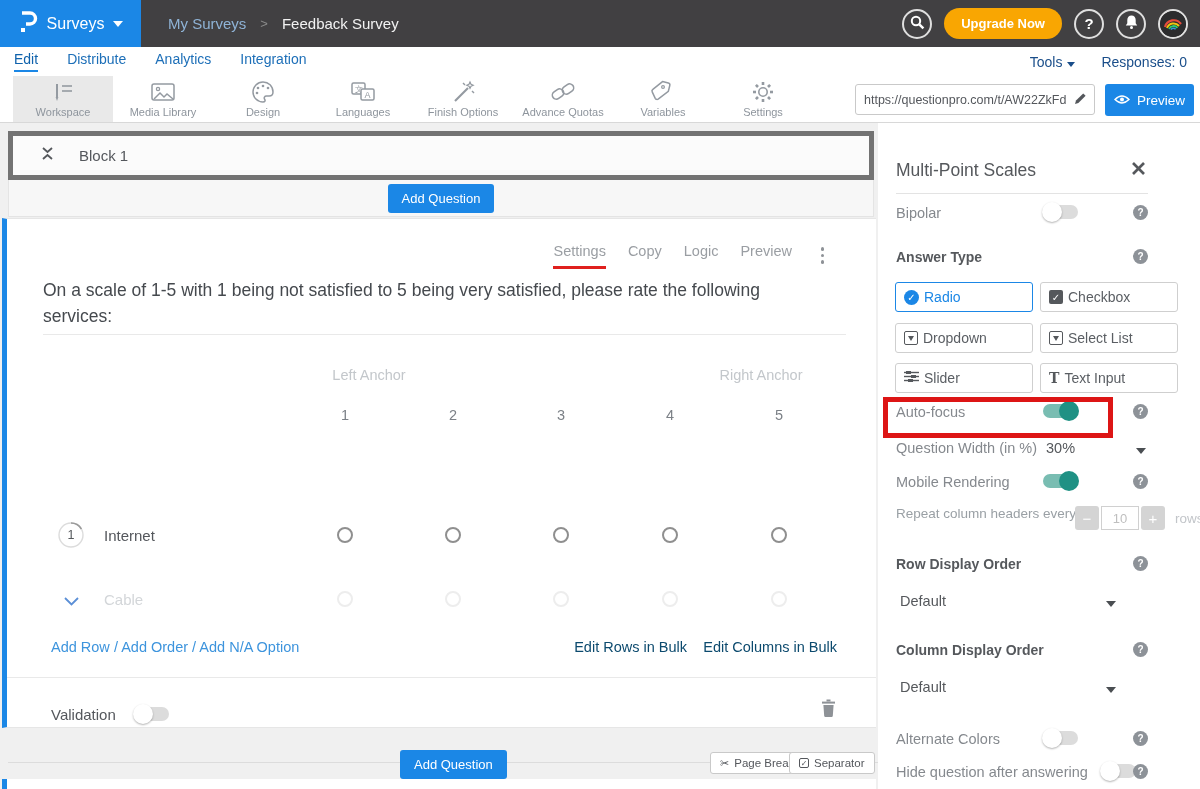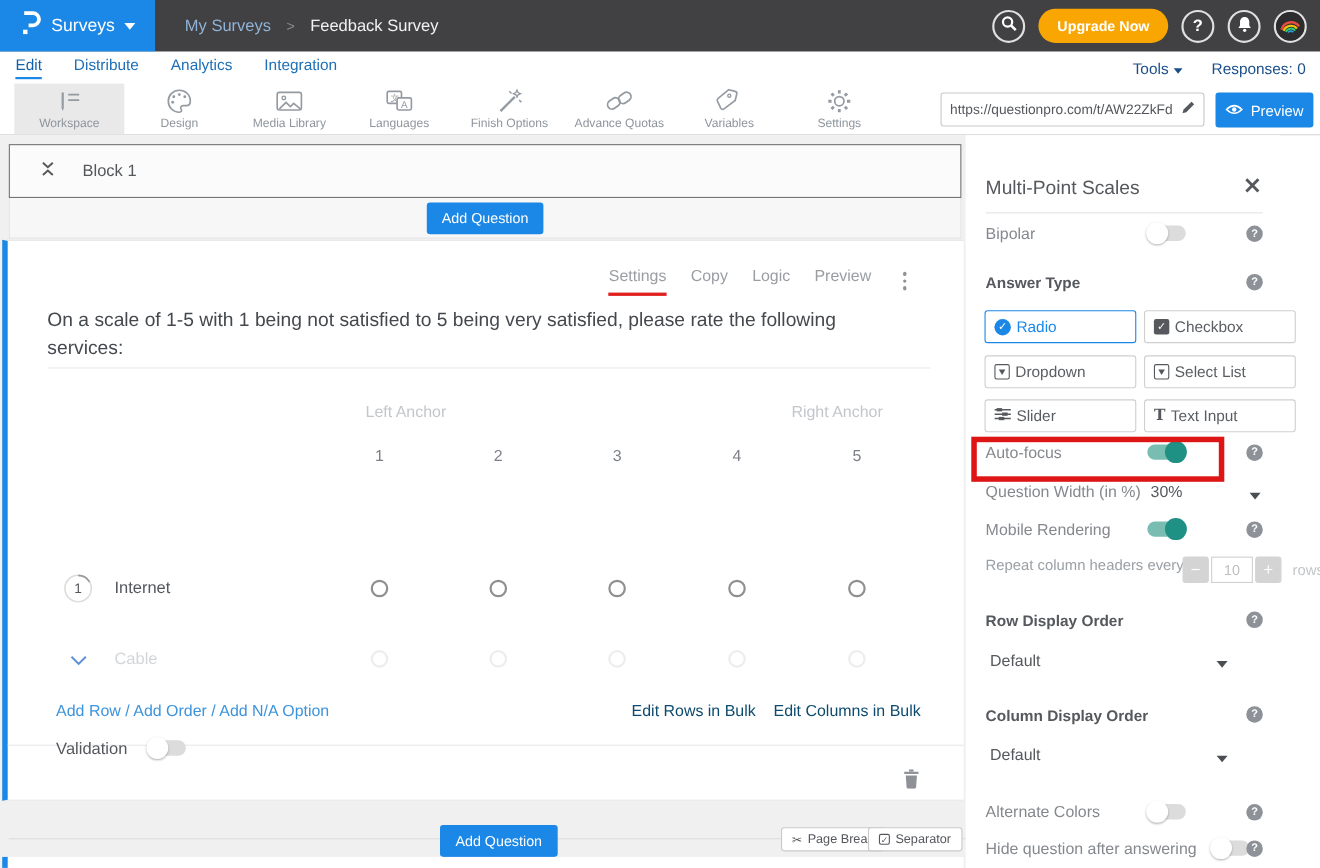--- a/index.html
+++ b/index.html
@@ -35,21 +35,21 @@
   .tool-item.active { background:#e9e9e9; }
   .tool-item svg { display:block; }
   .tool-label { font-size:11px; color:#8e959d; }
   .url-wrap { position:absolute; left:855px; top:8px; width:240px; height:31px; border:1px solid #c9c9c9; border-radius:3px; background:#fff; display:flex; align-items:center; }
   .url-text { flex:1; font-size:12.5px; color:#54575c; padding-left:8px; white-space:nowrap; overflow:hidden; border:none; outline:none; background:transparent; }
   .url-edit { width:28px; display:flex; align-items:center; justify-content:center; cursor:pointer; }
   .preview-btn { position:absolute; left:1105px; top:8px; width:89px; height:32px; background:#1b87e6; border:none; border-radius:3px; color:#fff; font-size:13.5px; display:flex; align-items:center; justify-content:center; gap:7px; cursor:pointer; }
 
   
   .main { position:absolute; left:0; top:123px; width:878px; height:666px; background:#f0f0f0; }
-  .block-header { position:absolute; left:8px; top:8px; width:866px; height:49px; background:#fbfbfb; border:1px solid #737373; display:flex; align-items:center; }
+  .block-header { position:absolute; left:8px; top:8px; width:866px; height:49px; background:#fbfbfb; border:5px solid #737373; display:flex; align-items:center; }
   .collapse { margin-left:27px; cursor:pointer; }
   .block-title { margin-left:24px; font-size:15px; color:#54575c; }
   .addq-section { position:absolute; left:8px; top:57px; width:866px; height:37px; background:#f7f7f7; border:1px solid #e4e4e4; border-top:none; display:flex; align-items:center; justify-content:center; }
   .addq-btn { background:#1b87e6; color:#fff; border:none; border-radius:3px; font-size:13px; padding:7px 14px; cursor:pointer; }
 
   .card { position:absolute; left:2px; top:95px; width:874px; height:510px; background:#fff; border-left:5px solid #1b87e6; border-top:1px solid #e6e6e6; border-bottom:1px solid #e6e6e6; }
   .qtabs { position:absolute; top:24px; right:84px; display:flex; gap:22px; font-size:14.5px; color:#9a9ea3; }
   .qtab { cursor:pointer; padding-bottom:7px; }
   .qtab.active { border-bottom:3px solid #e0201e; }
   .kebab { position:absolute; top:28px; right:52px; display:flex; flex-direction:column; gap:3px; cursor:pointer; }
@@ -59,21 +59,21 @@
   .anchor { position:absolute; top:148px; width:120px; text-align:center; font-size:14.5px; color:#c3c7cb; }
   .colnum { position:absolute; top:188px; width:40px; text-align:center; font-size:14.5px; color:#7c8187; }
   .q-badge { position:absolute; width:26px; height:26px; border-radius:50%; display:flex; align-items:center; justify-content:center; }
   .row-label { position:absolute; left:97px; font-size:15px; color:#54575c; transform:translateY(-50%); }
   .row-label.faded { color:#d3d6d9; }
   .radio { position:absolute; width:16px; height:16px; border:2px solid #8f8f8f; border-radius:50%; background:#fff; transform:translate(-50%,-50%); }
   .radio.faded { border-color:#ededed; }
   .addlinks { position:absolute; top:420px; left:44px; font-size:14.5px; color:#3d94dd; cursor:pointer; }
   .bulk { position:absolute; top:420px; font-size:14.5px; color:#0c4a6e; cursor:pointer; }
   .divider2 { position:absolute; top:458px; left:0; right:0; border-top:1px solid #e9e9e9; }
-  .validation-row { position:absolute; top:450px; left:44px; height:22px; display:flex; align-items:center; gap:18px; font-size:15px; color:#54575c; }
+  .validation-row { position:absolute; top:484px; left:44px; height:22px; display:flex; align-items:center; gap:18px; font-size:15px; color:#54575c; }
   .trash { position:absolute; top:480px; right:40px; cursor:pointer; }
 
   .footer-line { position:absolute; left:8px; right:0; top:639px; border-top:1px solid #dcdcdc; }
   .footer-addq { position:absolute; top:627px; left:400px; }
   .mini-btn { position:absolute; top:629px; height:22px; background:#fff; border:1px solid #c9c9c9; border-radius:3px; font-size:11.5px; color:#54575c; display:flex; align-items:center; gap:5px; padding:0 9px; cursor:pointer; }
   .bottom-strip { position:absolute; left:2px; right:2px; top:656px; height:10px; background:#fff; border-left:5px solid #1b87e6; }
 
   
   .toggle { position:relative; width:35px; height:14px; border-radius:7px; background:#dcdcdc; cursor:pointer; flex:none; }
   .toggle .knob { position:absolute; top:-3px; left:-1px; width:20px; height:20px; border-radius:50%; background:#fff; box-shadow:0 1px 2px rgba(0,0,0,.3); }
@@ -181,39 +181,39 @@
               <line x1="8" y1="4" x2="8" y2="17" stroke="#949aa1" stroke-width="2"></line>
               <path d="M6.6 17 L8 21 L9.4 17 z" fill="#949aa1"></path>
               <line x1="13" y1="6" x2="23" y2="6" stroke="#949aa1" stroke-width="1.6"></line>
               <line x1="13" y1="11" x2="23" y2="11" stroke="#949aa1" stroke-width="1.6"></line>
             </svg>
           </span>
         <span class="tool-label">Workspace</span>
       </div>
       <div class="tool-item">
         <span>
+            <svg width="28" height="24" viewBox="0 0 28 24">
+              <rect x="3" y="4" width="22" height="16" rx="2" fill="none" stroke="#949aa1" stroke-width="1.5"></rect>
+              <circle cx="9" cy="9" r="1.6" fill="none" stroke="#949aa1" stroke-width="1.3"></circle>
+              <path d="M5 19 l6-6 4 4 3-3 6 5" fill="none" stroke="#949aa1" stroke-width="1.5"></path>
+            </svg>
+          </span>
+        <span class="tool-label">Media Library</span>
+      </div>
+      <div class="tool-item">
+        <span>
             <svg width="26" height="24" viewBox="0 0 26 24">
               <path d="M13 2 a10 10 0 1 0 0 20 c2 0 2.6-1.4 1.6-2.8 c-1-1.4 0-3.2 1.8-3.2 h2.8 c2.2 0 3.8-1.6 3.8-4 C23 6 18.5 2 13 2 z" fill="none" stroke="#949aa1" stroke-width="1.5"></path>
               <circle cx="8" cy="8" r="1.3" fill="#949aa1"></circle>
               <circle cx="13" cy="6" r="1.3" fill="#949aa1"></circle>
               <circle cx="18" cy="8" r="1.3" fill="#949aa1"></circle>
               <circle cx="7" cy="13" r="1.3" fill="#949aa1"></circle>
             </svg>
           </span>
         <span class="tool-label">Design</span>
-      </div>
-      <div class="tool-item">
-        <span>
-            <svg width="28" height="24" viewBox="0 0 28 24">
-              <rect x="3" y="4" width="22" height="16" rx="2" fill="none" stroke="#949aa1" stroke-width="1.5"></rect>
-              <circle cx="9" cy="9" r="1.6" fill="none" stroke="#949aa1" stroke-width="1.3"></circle>
-              <path d="M5 19 l6-6 4 4 3-3 6 5" fill="none" stroke="#949aa1" stroke-width="1.5"></path>
-            </svg>
-          </span>
-        <span class="tool-label">Media Library</span>
       </div>
       <div class="tool-item">
         <span>
             <svg width="26" height="24" viewBox="0 0 26 24">
               <rect x="2" y="3" width="13" height="11" rx="1.5" fill="none" stroke="#949aa1" stroke-width="1.5"></rect>
               <text x="5" y="12" font-size="8" fill="#949aa1" font-family="DejaVu Sans">文</text>
               <rect x="11" y="9" width="13" height="11" rx="1.5" fill="#fff" stroke="#949aa1" stroke-width="1.5"></rect>
               <text x="14.5" y="18" font-size="9" fill="#949aa1" font-family="Liberation Sans">A</text>
             </svg>
           </span>

